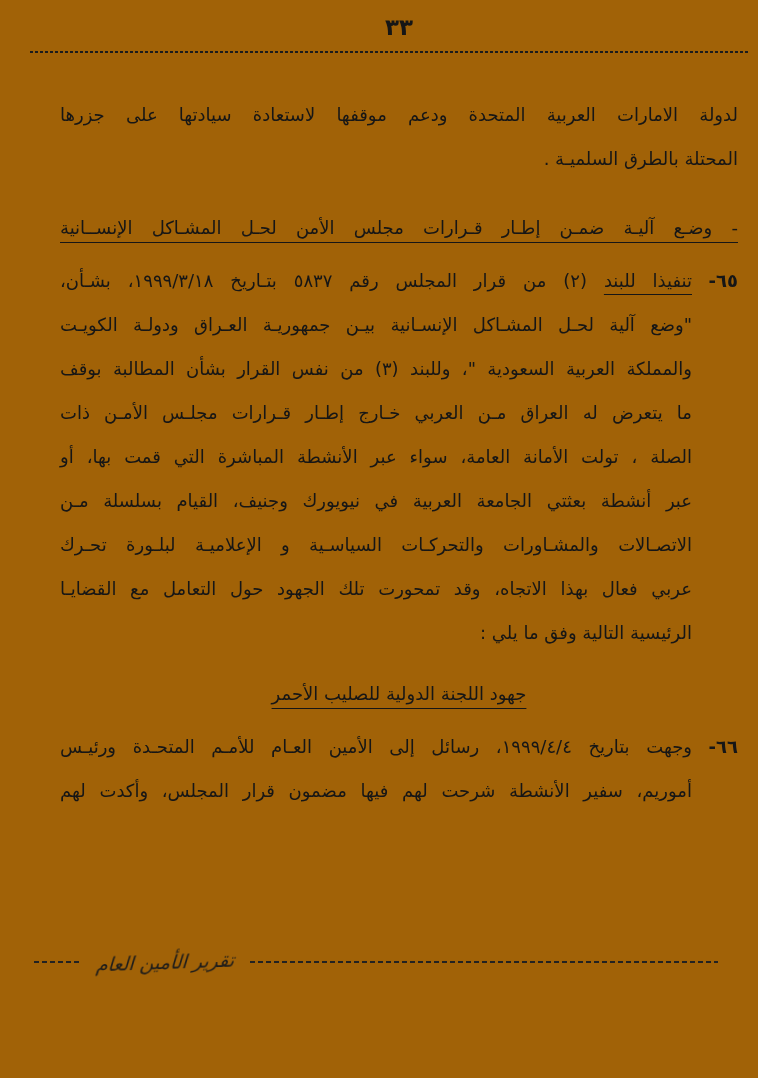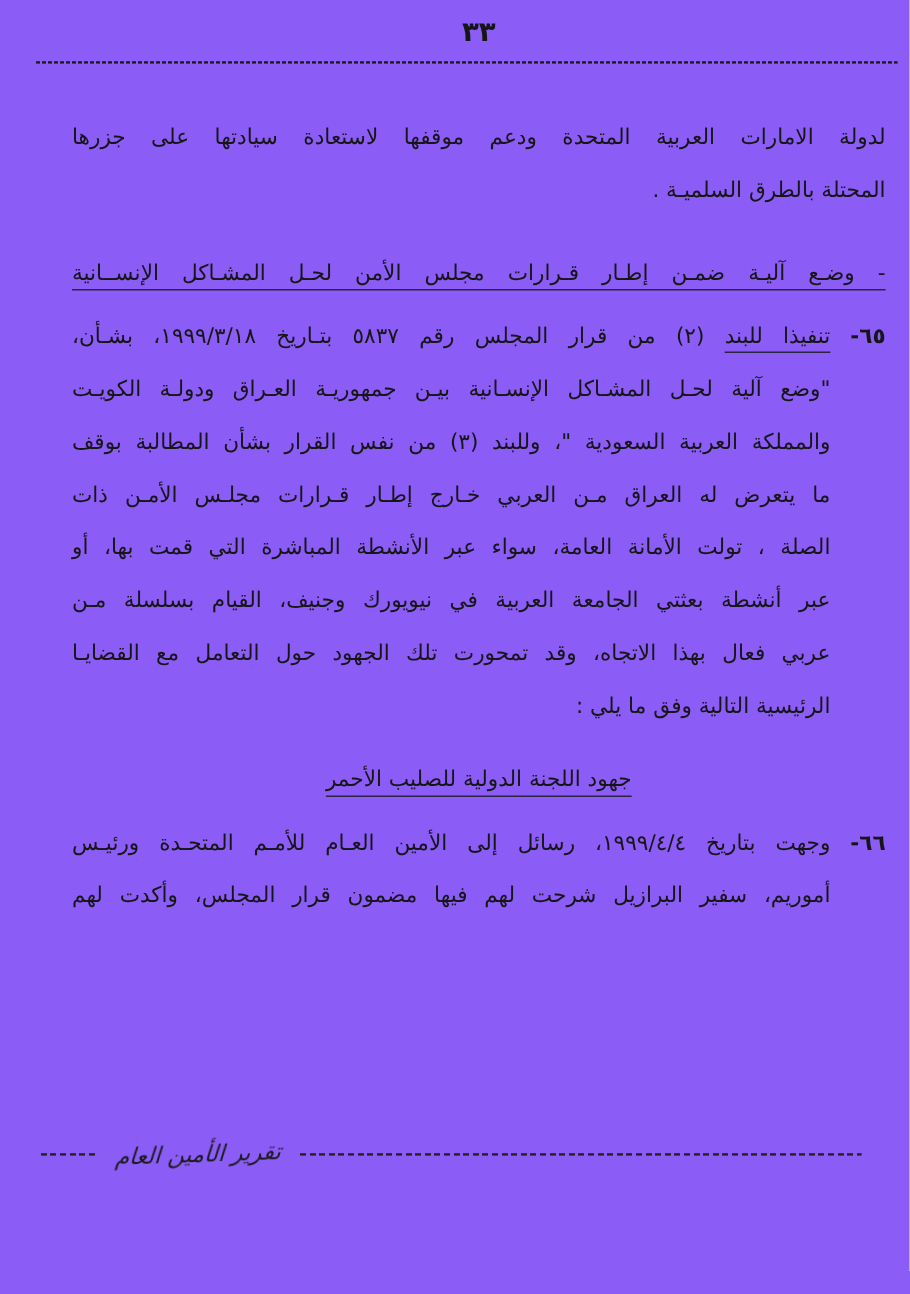--- a/index.html
+++ b/index.html
@@ -1,20 +1,20 @@
 <!DOCTYPE html>
 <html lang="ar"><head>
 <meta charset="utf-8">
 <style>
   html,body{margin:0;padding:0;background:#e8e8e8;}
   .sheet{
     position:relative;
     width:758px;height:1078px;
     margin:0 auto;
-    background:#8b5cf6;
+    background:#a16207;
     box-sizing:border-box;
     padding:8px 20px 0 60px;
     font-family:"DejaVu Sans",sans-serif;
     color:#161616;
     overflow:hidden;
   }
   .page-number{
     text-align:center;
     font-size:23px;font-weight:bold;
     letter-spacing:2px;
@@ -114,36 +114,37 @@
   <div class="item">
     <div class="item-number">٦٥-</div>
     <div>
       <div class="textline jline"><span class="u">تنفيذا للبند</span><span> (٢) من قرار المجلس رقم ٥٨٣٧ بتـاريخ ١٩٩٩/٣/١٨، بشـأن،</span></div>
       <div>
           <div class="textline jline">"وضع آلية لحـل المشـاكل الإنسـانية بيـن جمهوريـة العـراق ودولـة الكويـت</div>
           <div class="textline jline">والمملكة العربية السعودية "، وللبند (٣) من نفس القرار بشأن المطالبة بوقف</div>
           <div class="textline jline">ما يتعرض له العراق مـن العربي خـارج إطـار قـرارات مجلـس الأمـن ذات</div>
           <div class="textline jline">الصلة ، تولت الأمانة العامة، سواء عبر الأنشطة المباشرة التي قمت بها، أو</div>
           <div class="textline jline">عبر أنشطة بعثتي الجامعة العربية في نيويورك وجنيف، القيام بسلسلة مـن</div>
+          <div class="textline jline">الاتصـالات والمشـاورات والتحركـات السياسـية و الإعلاميـة لبلـورة تحـرك</div>
           <div class="textline jline">عربي فعال بهذا الاتجاه، وقد تمحورت تلك الجهود حول التعامل مع القضايـا</div>
         </div>
       <div class="textline rline">الرئيسية التالية وفق ما يلي :</div>
     </div>
   </div>
 
   <div class="heading" style="margin-top:16px;">
     <div class="textline cline underlined">جهود اللجنة الدولية للصليب الأحمر</div>
   </div>
 
   <div class="item">
     <div class="item-number">٦٦-</div>
     <div>
       <div>
           <div class="textline jline">وجهت بتاريخ ١٩٩٩/٤/٤، رسائل إلى الأمين  العـام للأمـم المتحـدة ورئيـس</div>
-          <div class="textline jline">أموريم، سفير البرازيل  شرحت لهم فيها مضمون قرار المجلس، وأكدت لهم</div>
+          <div class="textline jline">أموريم، سفير الأنشطة  شرحت لهم فيها مضمون قرار المجلس، وأكدت لهم</div>
         </div>
     </div>
   </div>
 
   <div class="footer">
     <div class="footer-dash"></div>
     <div class="footer-note">تقرير الأمين العام</div>
     <div class="footer-rule"></div>
   </div>
 

